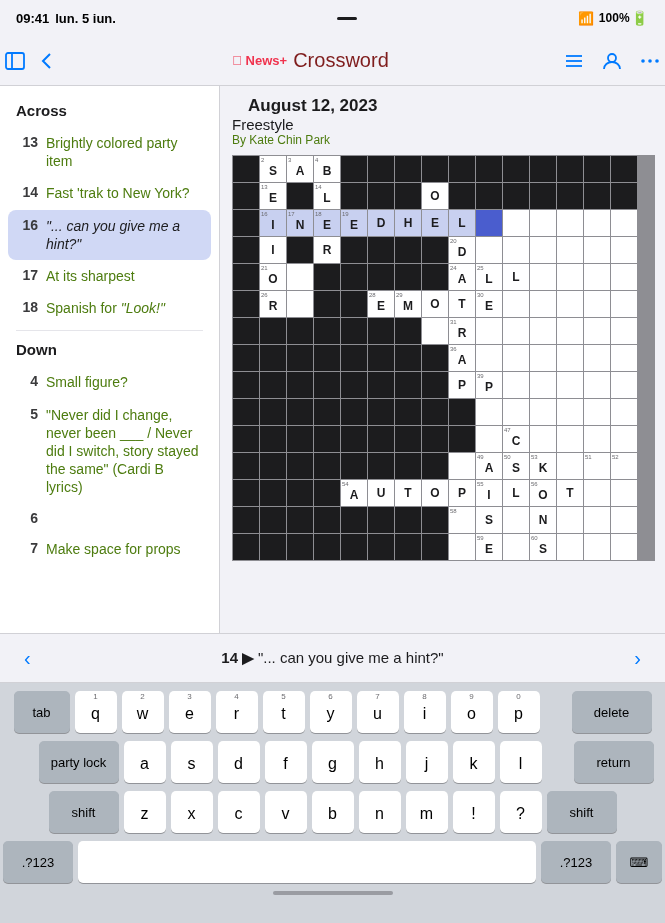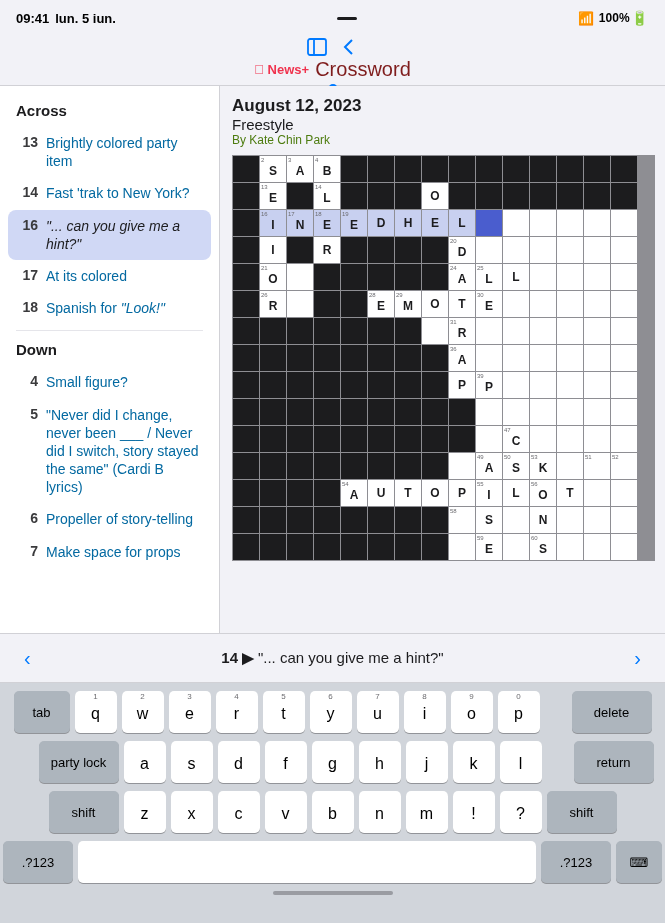--- a/index.html
+++ b/index.html
@@ -33,21 +33,20 @@
 
     
     .nav-bar {
       height: 50px;
       background: #f2f2f7;
       display: flex;
       align-items: center;
       justify-content: space-between;
       padding: 0 4px;
       border-bottom: 1px solid #d1d1d6;
-      flex-direction: column;
     }
     .nav-left { display: flex; align-items: center; gap: 10px; }
     .nav-center { font-size: 20px; font-weight: 500; color: #1c1c1e; display: flex; align-items: center; gap: 2px; }
     .nav-right { display: flex; align-items: center; gap: 16px; }
     .apple-news-plus { color: #f0334e; font-size: 13px; font-weight: 700; }
     .crossword-text { color: #7f1d1d; font-size: 20px; }
 
     .sidebar-toggle-btn, .back-btn, .nav-icon-btn {
       background: none; border: none; cursor: pointer;
       display: flex; align-items: center; justify-content: center;
@@ -91,38 +90,38 @@
     }
     .clue-number {
       font-size: 14px;
       font-weight: 600;
       color: #3a3a3c;
       min-width: 22px;
       text-align: right;
     }
     .clue-text {
       font-size: 14px;
-      color: #0369a1;
+      color: #4d7c0f;
       line-height: 1.3;
     }
     .clue-item.active .clue-text {
       color: #1c1c1e;
       font-style: italic;
     }
     .clue-divider { height: 1px; background: #e5e5ea; margin: 6px 16px; }
 
     
     .crossword-area {
       flex: 1;
       background: #f2f2f7;
       padding: 10px 10px 6px 12px;
       overflow: hidden;
     }
     .puzzle-header { margin-bottom: 6px; }
-    .puzzle-title { font-size: 17px; font-weight: 700; color: #1c1c1e; }
+    .puzzle-title { font-size: 17px; font-weight: 700; color: #1c1c1e; margin-left: 16px; }
     .puzzle-subtitle { font-size: 15px; color: #1c1c1e; }
     .puzzle-author { font-size: 12px; color: #4d7c0f; }
 
     
     .grid-container {
       margin-top: 8px;
       position: relative;
     }
     .crossword-grid {
       display: grid;
@@ -302,42 +301,41 @@
     <div class="clue-item">
       <span class="clue-number">14</span>
       <span class="clue-text">Fast 'trak to New York?</span>
     </div>
     <div class="clue-item active">
       <span class="clue-number">16</span>
       <span class="clue-text">"... can you give me a hint?"</span>
     </div>
     <div class="clue-item">
       <span class="clue-number">17</span>
-      <span class="clue-text">At its colored</span>
+      <span class="clue-text">At its sharpest</span>
     </div>
     <div class="clue-item">
       <span class="clue-number">18</span>
       <span class="clue-text">Spanish for <em>"Look!"</em></span>
     </div>
 
     <div class="clue-divider"></div>
 
     <div class="clues-section-title">Down</div>
 
     <div class="clue-item">
       <span class="clue-number">4</span>
       <span class="clue-text">Small figure?</span>
     </div>
     <div class="clue-item">
       <span class="clue-number">5</span>
       <span class="clue-text">"Never did I change, never been ___ / Never did I switch, story stayed the same" (Cardi B lyrics)</span>
     </div>
     <div class="clue-item">
       <span class="clue-number">6</span>
-      <span class="clue-text">Propeller of story-telling</span>
     </div>
     <div class="clue-item">
       <span class="clue-number">7</span>
       <span class="clue-text">Make space for props</span>
     </div>
   </div>
 
   <div class="crossword-area">
     <div class="puzzle-header">
       <div style="display:flex;justify-content:space-between;align-items:flex-start;">

